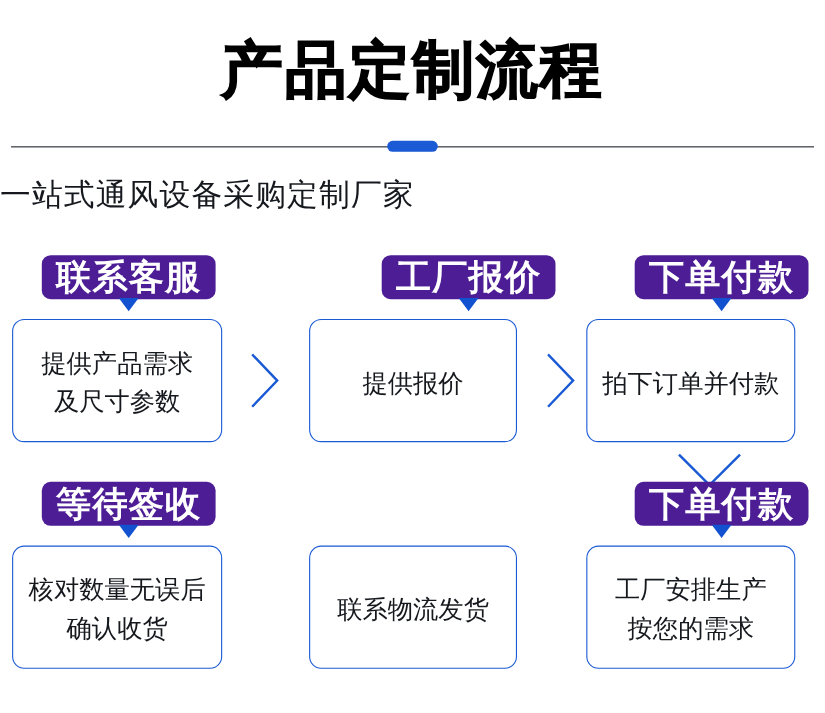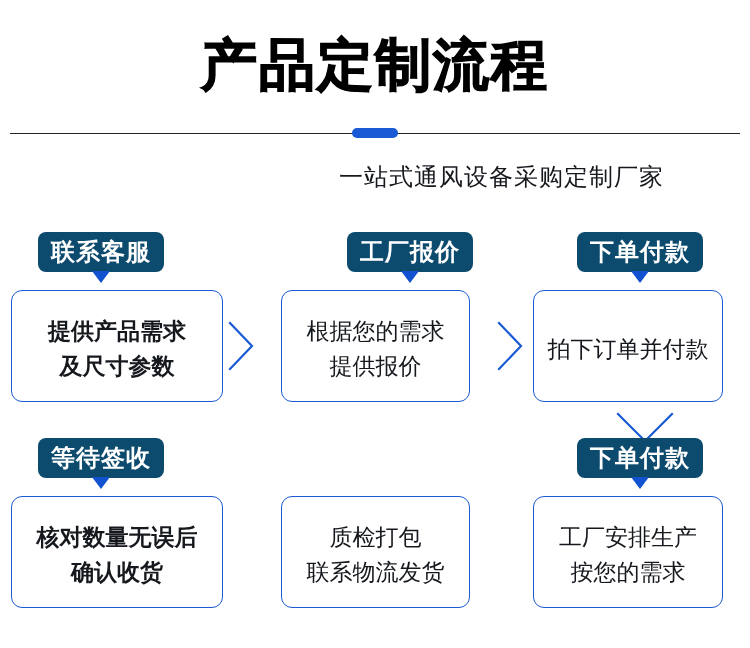--- a/index.html
+++ b/index.html
@@ -59,22 +59,22 @@
     width: 46px;
     height: 10px;
     border-radius: 5px;
     background: #1a5ad4;
   }
   #page-subtitle {
     position: absolute;
     left: 0;
     top: 158px;
     width: 664px;
-    text-align: right;
-    font-size: 24px;
+    text-align: left;
+    font-size: 28px;
     line-height: 38px;
     color: #15181d;
     font-family: "DejaVu Sans", "Liberation Sans", sans-serif;
     letter-spacing: 1px;
   }
 
   
   #flow {
     position: absolute;
     left: 0;
@@ -93,21 +93,21 @@
 
   .step-card {
     position: absolute;
     top: 58px;
     height: 112px;
     box-sizing: border-box;
     border: 1.6px solid #1a5ad4;
     border-radius: 11px;
     background: #ffffff;
   }
-  .step-card.col-0 { left: 11px;  width: 212px; font-weight: bold; }
+  .step-card.col-0 { left: 11px;  width: 191px; }
   .step-card.col-1 { left: 281px; width: 189px; }
   .step-card.col-2 { left: 533px; width: 190px; }
 
   .card-body {
     position: absolute;
     left: 0;
     top: 0;
     width: 100%;
     height: 100%;
     display: flex;
@@ -125,23 +125,23 @@
     font-family: "DejaVu Sans", "Liberation Sans", sans-serif;
     white-space: nowrap;
   }
 
   .step-badge {
     position: absolute;
     top: 0px;
     height: 40px;
     padding: 0 13px;
     border-radius: 8px;
-    background: #0c4a6e;
+    background: #4c1d95;
     color: #ffffff;
-    font-size: 24px;
+    font-size: 32px;
     line-height: 40px;
     font-weight: bold;
     white-space: nowrap;
     font-family: "DejaVu Sans", "Liberation Sans", sans-serif;
     letter-spacing: 1px;
     z-index: 5;
   }
   .step-badge::after {
     content: "";
     position: absolute;
@@ -196,21 +196,20 @@
     <div class="step-card col-0">
       <div class="card-body">
         <div class="card-line">提供产品需求</div>
         <div class="card-line">及尺寸参数</div>
       </div>
     </div>
     <div class="step-badge badge-col-0">联系客服</div>
 
     <div class="step-card col-1">
       <div class="card-body">
-        <div class="card-line">根据您的需求</div>
         <div class="card-line">提供报价</div>
       </div>
     </div>
     <div class="step-badge badge-col-1">工厂报价</div>
 
     <div class="step-card col-2">
       <div class="card-body">
         <div class="card-line">拍下订单并付款</div>
       </div>
     </div>
@@ -240,21 +239,20 @@
     <div class="step-card col-0">
       <div class="card-body">
         <div class="card-line">核对数量无误后</div>
         <div class="card-line">确认收货</div>
       </div>
     </div>
     <div class="step-badge badge-col-0">等待签收</div>
 
     <div class="step-card col-1">
       <div class="card-body">
-        <div class="card-line">质检打包</div>
         <div class="card-line">联系物流发货</div>
       </div>
     </div>
 
     <div class="step-card col-2">
       <div class="card-body">
         <div class="card-line">工厂安排生产</div>
         <div class="card-line">按您的需求</div>
       </div>
     </div>

